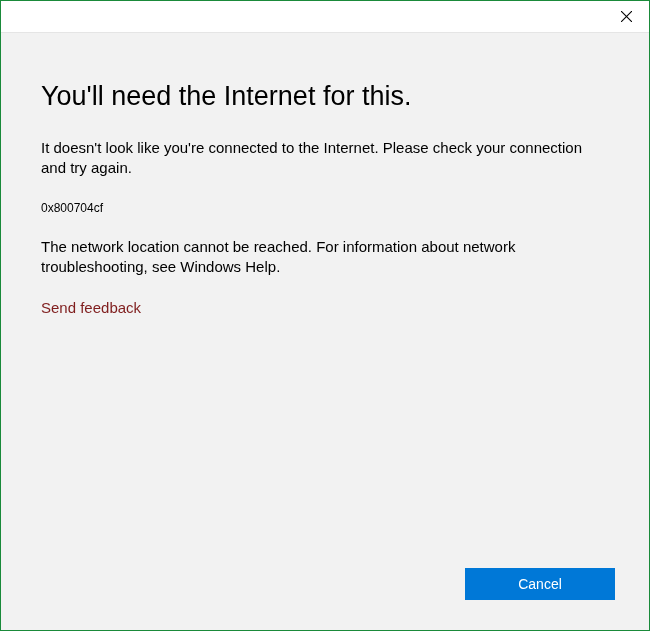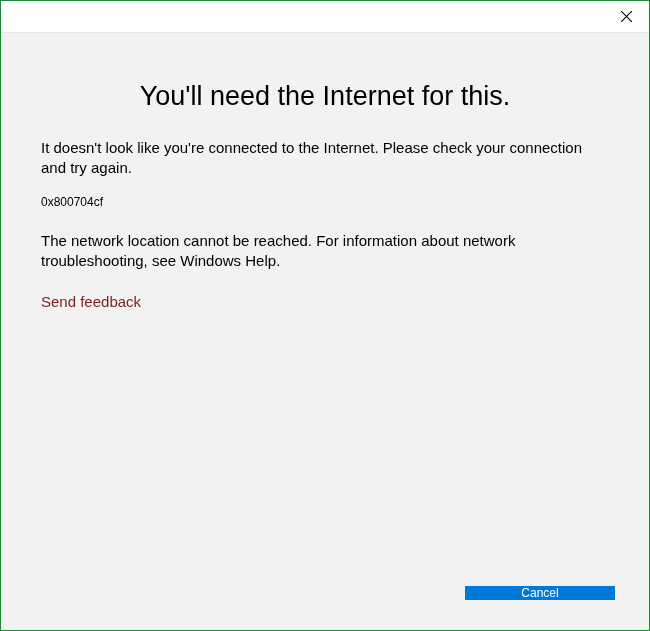--- a/index.html
+++ b/index.html
@@ -42,26 +42,25 @@
     .content {
       flex: 1;
       padding: 48px 40px 20px 40px;
       color: #000;
     }
     .heading {
       font-size: 27px;
       font-weight: 400;
       margin-bottom: 26px;
       color: #000;
-      text-align: center;
     }
     .message {
       font-size: 15px;
       line-height: 1.35;
-      margin-bottom: 16px;
+      margin-bottom: 22px;
       color: #000;
     }
     .error-code {
       font-size: 12px;
       margin-bottom: 22px;
       color: #000;
     }
     .details {
       font-size: 15px;
       line-height: 1.35;
@@ -77,23 +76,23 @@
     }
     .footer {
       padding: 0 34px 30px 0;
       display: flex;
       justify-content: flex-end;
     }
     .cancel-btn {
       background: #0078d7;
       color: #fff;
       border: none;
-      font-size: 12px;
+      font-size: 14px;
       font-family: inherit;
-      padding: 0 0;
+      padding: 8px 0;
       width: 150px;
       cursor: pointer;
       text-align: center;
     }
   </style>
 </head>
 <body>
 
 <div class="window">
   <div class="titlebar">

